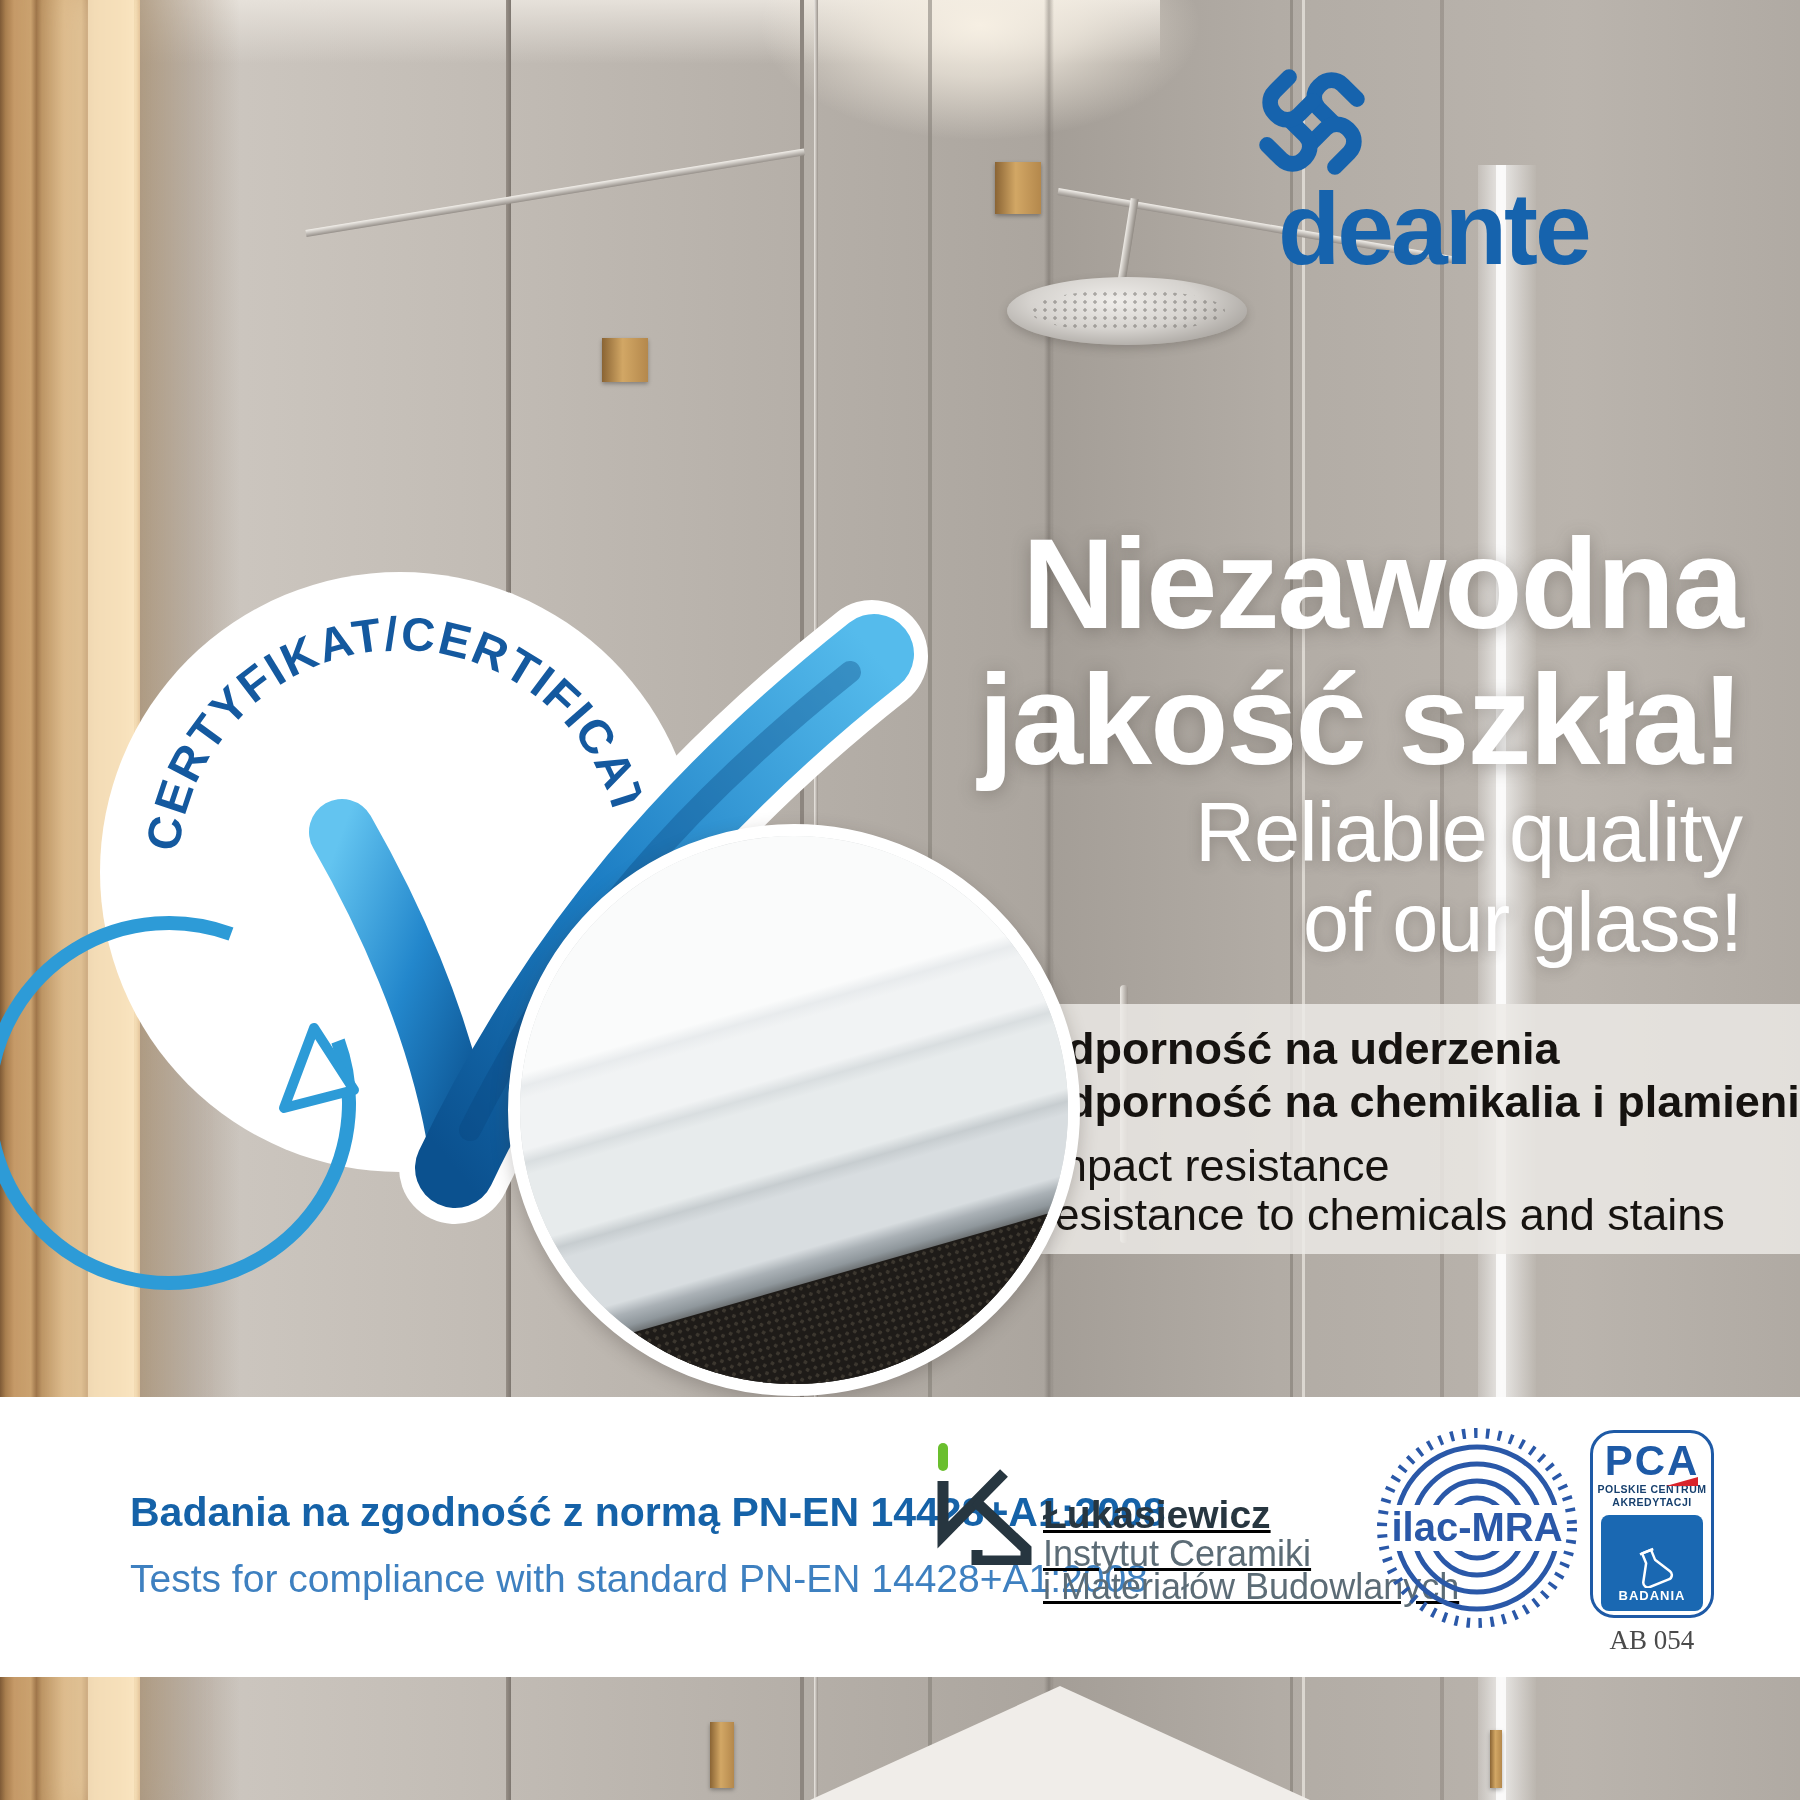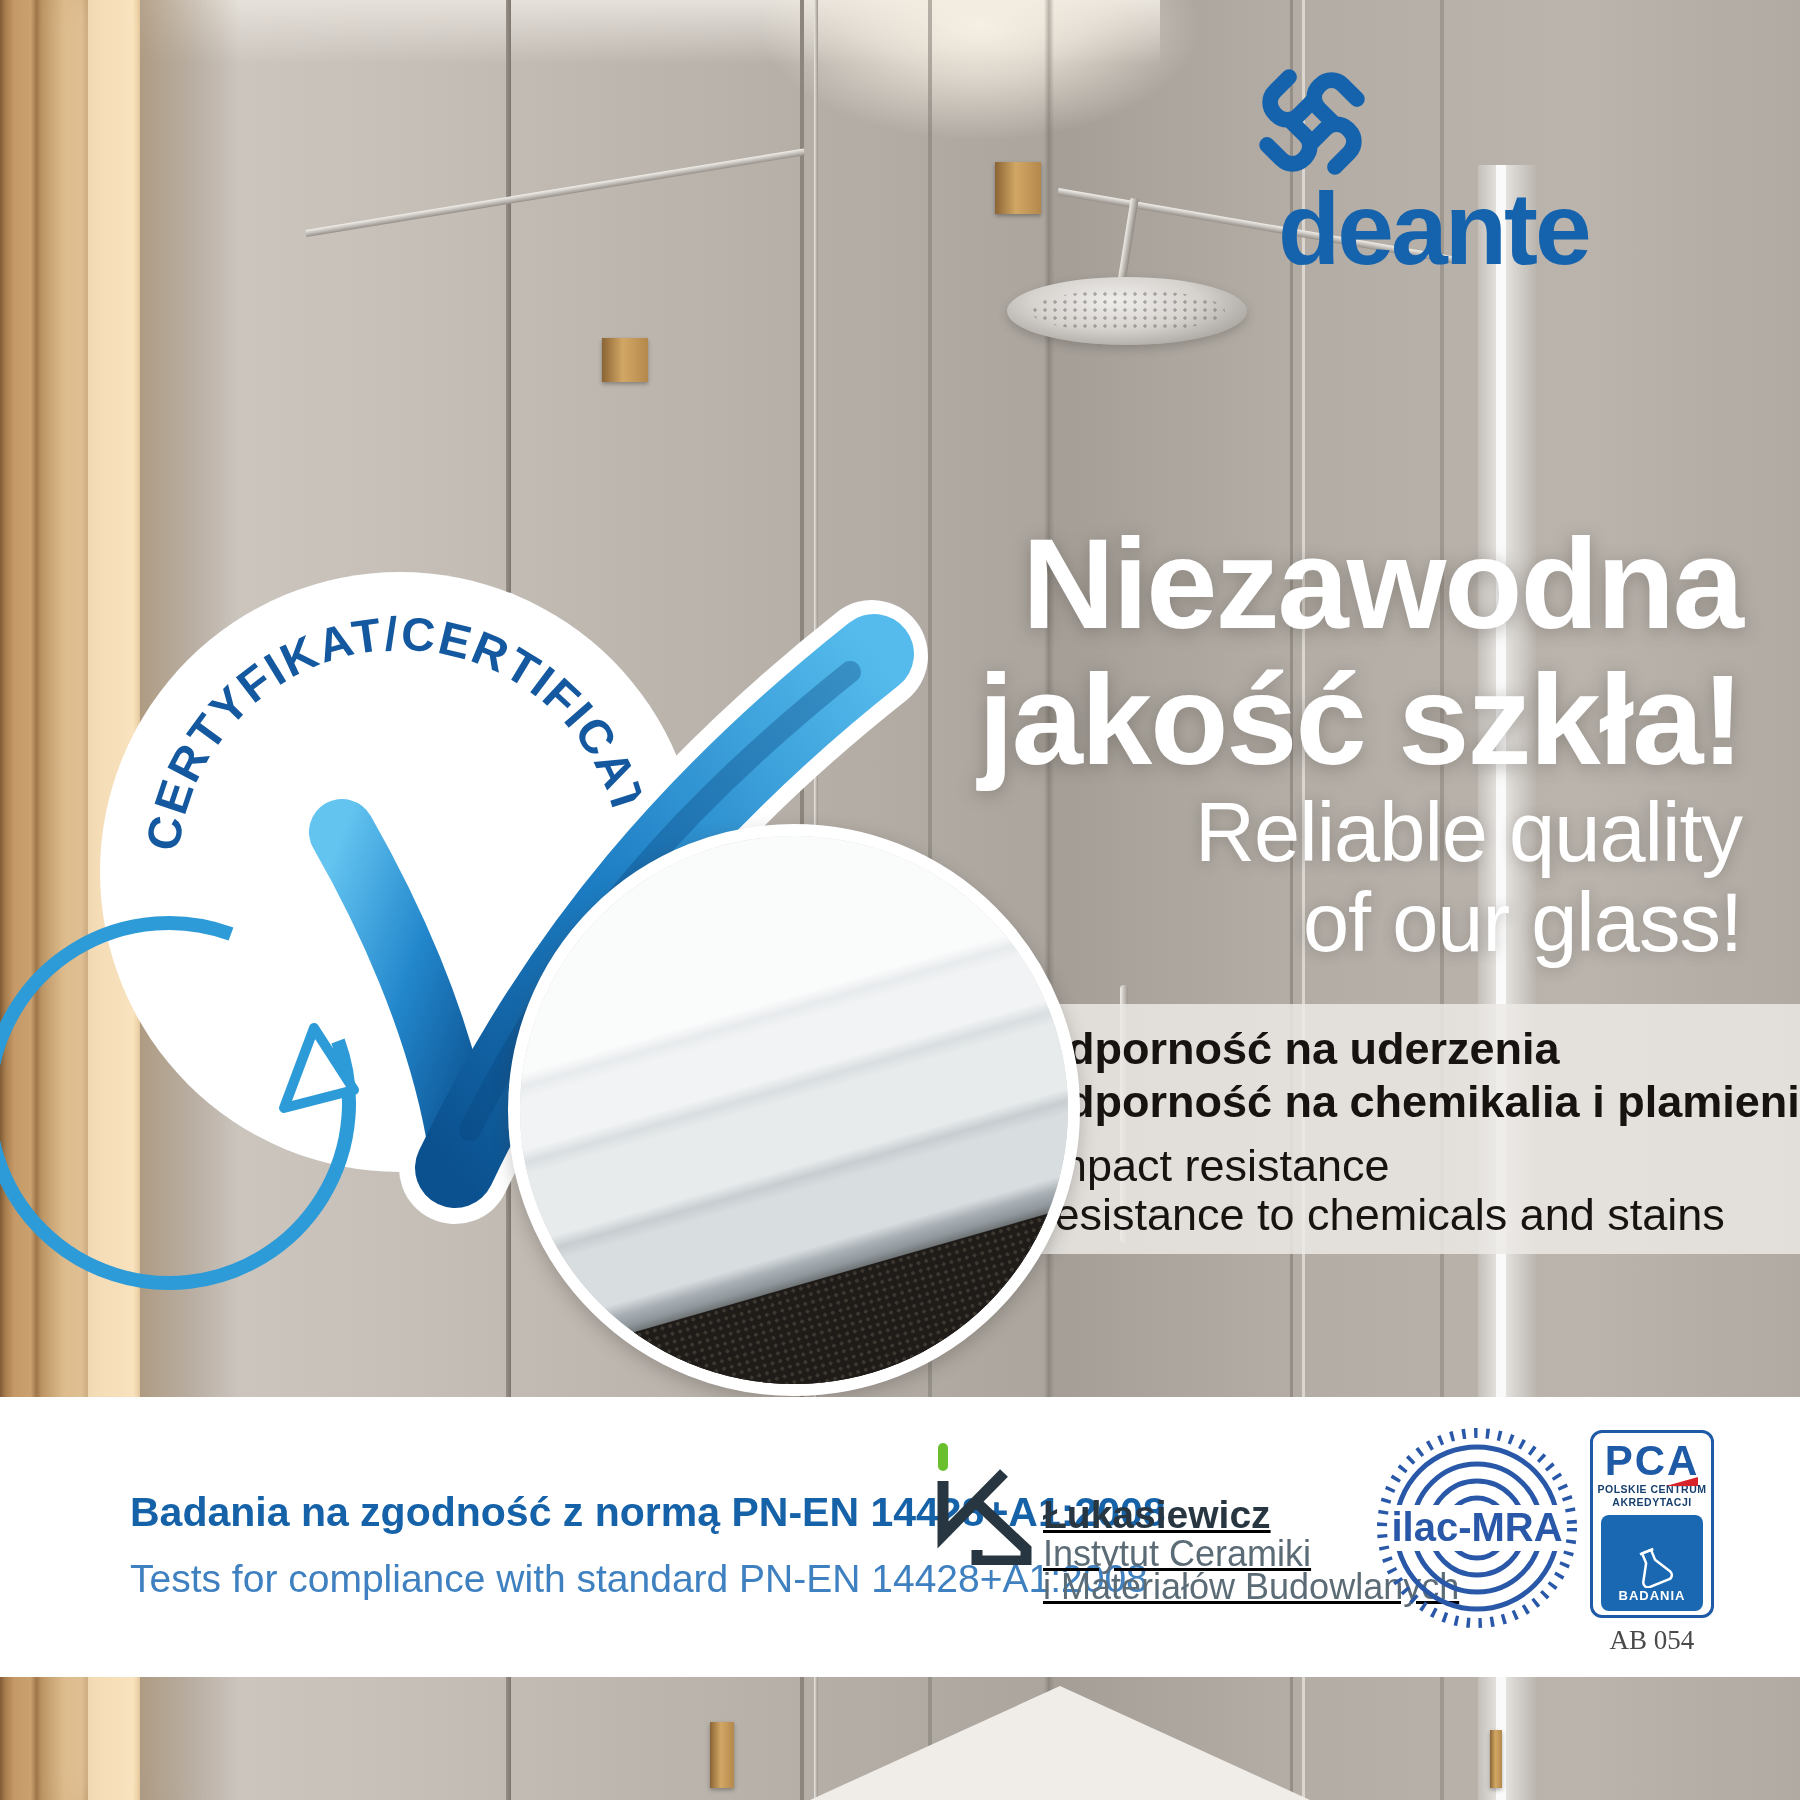--- a/index.html
+++ b/index.html
@@ -95,21 +95,21 @@
   .footer{left:0;top:1397px;width:1800px;height:280px;background:#ffffff;}
   .compliance{position:absolute;left:130px;top:92px;}
   .comp-pl{font-size:41px;font-weight:700;color:#1562a8;white-space:nowrap;}
   .comp-en{font-size:39px;font-weight:400;color:#3e80c0;white-space:nowrap;margin-top:21px;}
   .luk{position:absolute;left:930px;top:38px;display:flex;}
   .luk-text{margin-left:8px;margin-top:58px;text-decoration:underline;}
   .luk-name{font-size:39px;font-weight:700;color:#273640;line-height:44px;}
   .luk-dept{font-size:36px;font-weight:400;color:#5c6c76;line-height:33px;}
   .ilac{position:absolute;left:1374px;top:28px;}
   .pca{position:absolute;left:1590px;top:33px;width:124px;height:188px;background:#fff;
-    border:3px solid #1e5aa6;border-radius:12px;box-sizing:border-box;text-align:center;}
+    border:3px solid #1e5aa6;border-radius:24px;box-sizing:border-box;text-align:center;}
   .pca-acronym{font-size:42px;font-weight:700;color:#1e5aa6;letter-spacing:2px;margin-top:6px;line-height:44px;}
   .pca-red{position:absolute;right:13px;top:44px;width:32px;height:9px;background:#d9232a;
     clip-path:polygon(0 100%,100% 0,100% 100%);}
   .pca-org{font-size:10.5px;font-weight:700;color:#17406e;line-height:13px;letter-spacing:0.5px;}
   .pca-box{margin:6px auto 0;width:102px;height:96px;background:#1a68b2;border-radius:8px;
     display:flex;flex-direction:column;align-items:center;justify-content:flex-end;}
   .pca-scope{font-size:13px;font-weight:700;color:#fff;letter-spacing:1px;margin-bottom:8px;}
   .pca-number{position:absolute;left:1590px;top:228px;width:124px;text-align:center;
     font-size:27px;color:#4a4a4a;font-family:Liberation Serif, serif;}
 </style>

